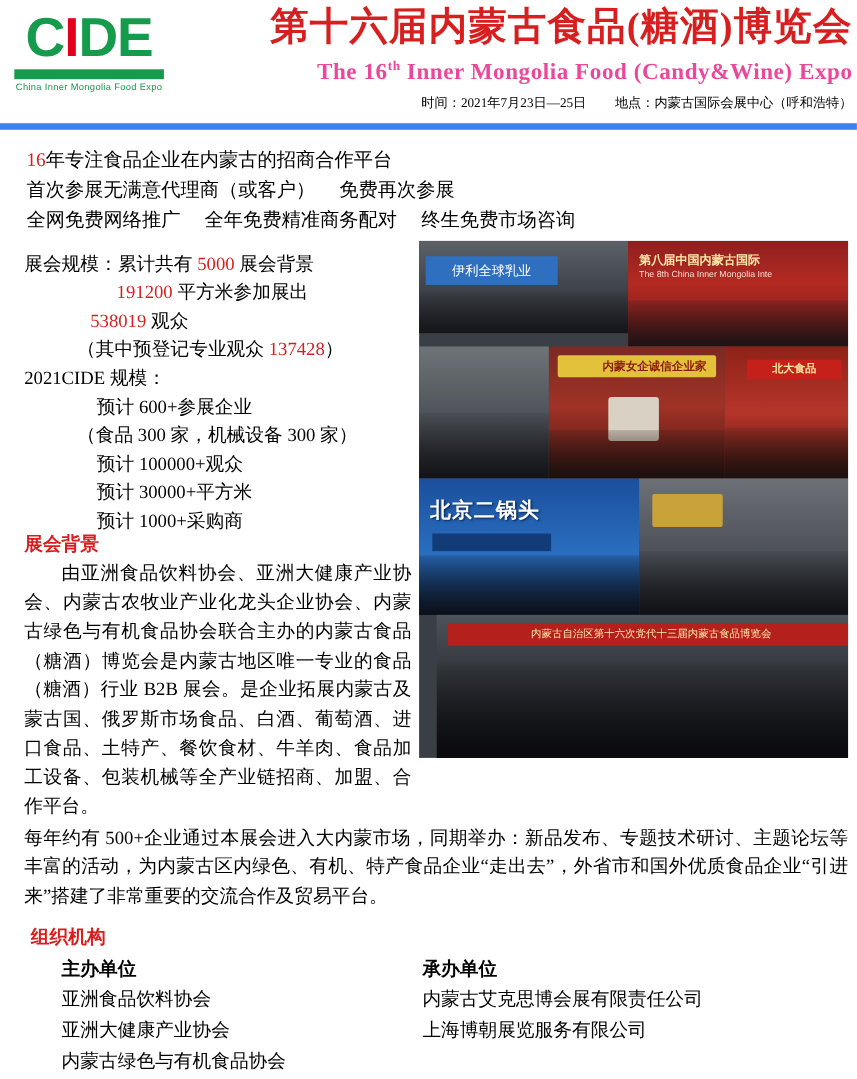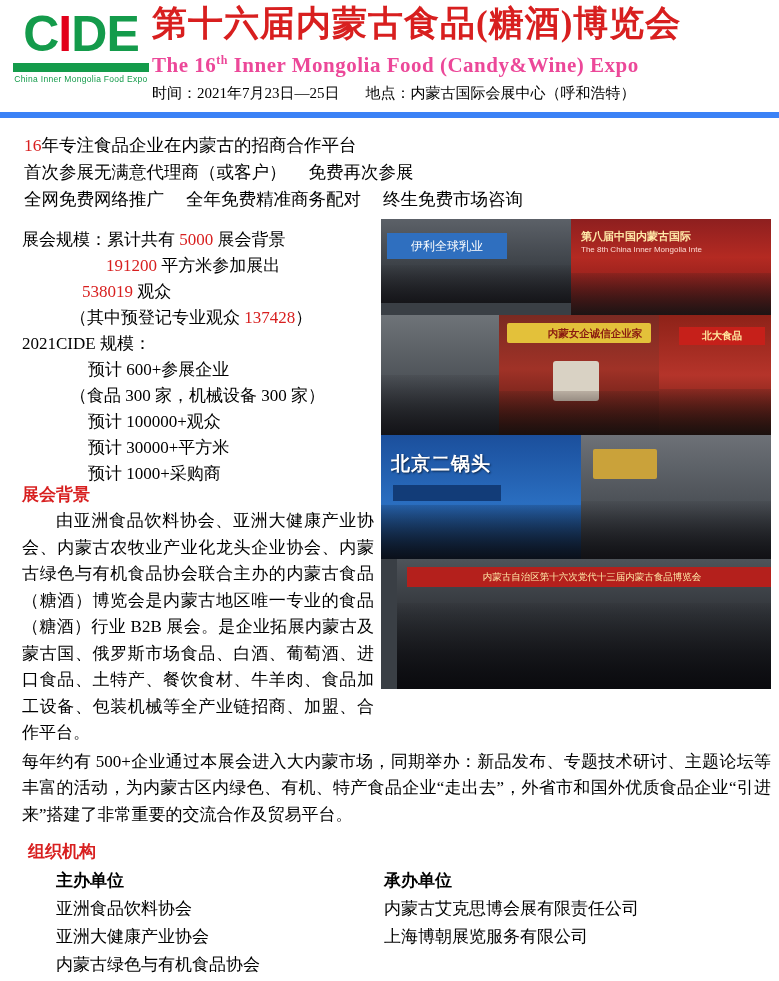--- a/index.html
+++ b/index.html
@@ -52,24 +52,24 @@
   .logo-sub {
     font-family: "Liberation Sans", sans-serif;
     font-size: 8.5px;
     color: #149b4b;
     letter-spacing: 0.3px;
     margin-top: 2px;
   }
 
   .title-block {
     position: absolute;
-    left: 152px;
+    left: 166px;
     right: 4px;
     top: 2px;
-    text-align: left;
+    text-align: right;
   }
   .title-cn {
     color: #d81f1f;
     font-weight: bold;
     font-size: 35px;
     line-height: 44px;
     letter-spacing: 1px;
     font-family: "Liberation Serif", serif;
   }
   .title-en {
@@ -77,21 +77,21 @@
     font-weight: bold;
     font-size: 21px;
     line-height: 28px;
     letter-spacing: 0.5px;
     font-family: "Liberation Serif", serif;
   }
   .title-en sup {
     font-size: 12px;
   }
   .title-info {
-    font-size: 15px;
+    font-size: 12px;
     line-height: 24px;
     margin-top: 2px;
     color: #000;
   }
   .title-info .gap { display: inline-block; width: 26px; }
 
   
   .slogans {
     margin: 14px 0 0 24px;
     font-size: 17.5px;

